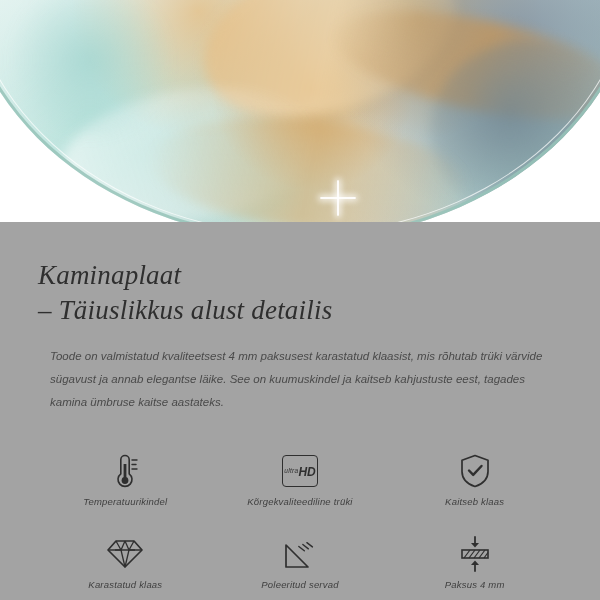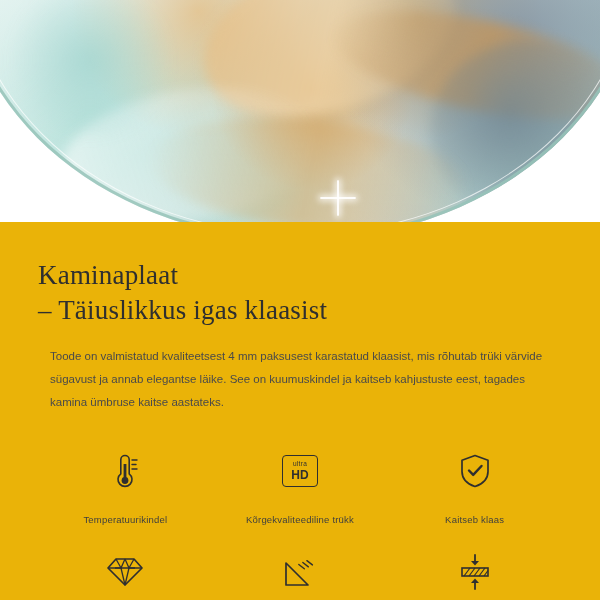--- a/index.html
+++ b/index.html
@@ -10,22 +10,23 @@
     width: 600px;
     height: 600px;
     background: #ffffff;
     font-family: "Liberation Sans", sans-serif;
     overflow: hidden;
   }
   .page {
     position: relative;
     width: 600px;
     height: 600px;
-    background: #eab308;
+    background: #a3a3a3;
     overflow: hidden;
+    font-style: italic;
   }
 
   
   .hero {
     position: relative;
     width: 600px;
     height: 222px;
     overflow: hidden;
     background: #f2f3f3;
   }
@@ -138,32 +139,32 @@
     justify-content: flex-start;
     padding: 8px 4px 4px 4px;
   }
   .feature .icon-wrap {
     height: 46px;
     display: flex;
     align-items: center;
     justify-content: center;
   }
   .feature .caption {
-    margin-top: 20px;
+    margin-top: 2px;
     font-size: 9.5px;
     color: #3f3f3f;
     letter-spacing: .2px;
   }
   .ultra-hd {
     width: 34px;
     height: 30px;
     border: 1.6px solid #2f2f2f;
     border-radius: 4px;
     display: flex;
-    flex-direction: column;
+    flex-direction: row;
     align-items: center;
     justify-content: center;
     line-height: 1;
   }
   .ultra-hd .u {
     font-size: 6.5px;
     letter-spacing: .3px;
     color: #2f2f2f;
   }
   .ultra-hd .hd {
@@ -190,21 +191,21 @@
     <div class="plate-mask"></div>
     <div class="plate-edge"></div>
     <div class="plate-edge-inner"></div>
     <div class="sparkle"></div>
   </div>
 
   <div class="content">
 
     <h1 class="title">
       <span>Kaminaplaat</span>
-      <span class="line2">– Täiuslikkus igas klaasist</span>
+      <span class="line2">– Täiuslikkus alust detailis</span>
     </h1>
 
     <p class="body-text">Toode on valmistatud kvaliteetsest 4 mm paksusest karastatud klaasist, mis rõhutab trüki värvide sügavust ja annab elegantse läike. See on kuumuskindel ja kaitseb kahjustuste eest, tagades kamina ümbruse kaitse aastateks.</p>
 
     <div class="features">
 
       <div class="feature">
         <div class="icon-wrap">
           <svg width="34" height="40" viewBox="0 0 34 40">
             <path d="M17 4.5a4.2 4.2 0 0 0-4.2 4.2v14.1a7 7 0 1 0 8.4 0V8.7A4.2 4.2 0 0 0 17 4.5z" fill="none" stroke="#2f2f2f" stroke-width="1.6"></path>
@@ -216,21 +217,21 @@
         <div class="caption">Temperatuurikindel</div>
       </div>
 
       <div class="feature">
         <div class="icon-wrap">
           <div class="ultra-hd">
             <span class="u">ultra</span>
             <span class="hd">HD</span>
           </div>
         </div>
-        <div class="caption">Kõrgekvaliteediline trükk</div>
+        <div class="caption">Kõrgekvaliteediline trüki</div>
       </div>
 
       <div class="feature">
         <div class="icon-wrap">
           <svg width="36" height="40" viewBox="0 0 36 40">
             <path d="M18 4.5 L31 9.2 v11.2 c0 7.6 -5.6 12.6 -13 15.1 c-7.4 -2.5 -13 -7.5 -13 -15.1 V9.2 Z" fill="none" stroke="#2f2f2f" stroke-width="1.7" stroke-linejoin="round"></path>
             <path d="M12 19.5 l4.2 4.4 L24.5 15" fill="none" stroke="#2f2f2f" stroke-width="2.4" stroke-linecap="round" stroke-linejoin="round"></path>
           </svg>
         </div>
         <div class="caption">Kaitseb klaas</div>

